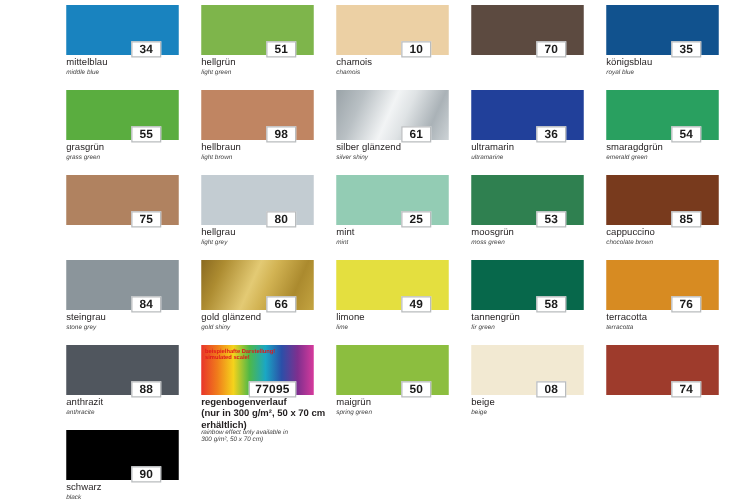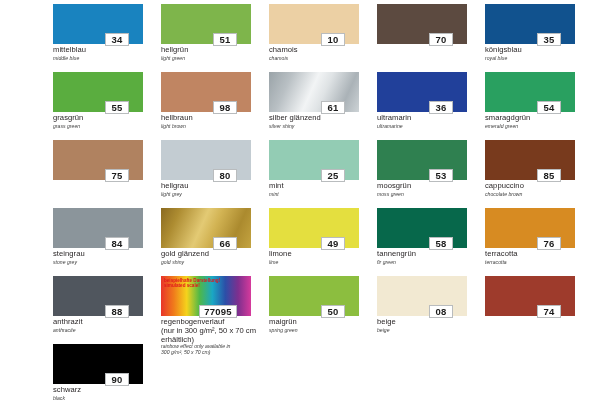--- a/index.html
+++ b/index.html
@@ -81,20 +81,21 @@
     font-size: 5.1px;
     line-height: 6px;
     color: #3d3d3d;
     font-style: italic;
     letter-spacing: 0.02px;
   }
   .note-de {
     font-size: 7.6px;
     line-height: 8.8px;
     color: #231f20;
+    font-weight: bold;
   }
   .note-en {
     font-size: 5.1px;
     line-height: 5.9px;
     color: #3d3d3d;
     font-style: italic;
   }
   .overlay-note {
     position: absolute;
     left: 3px;

